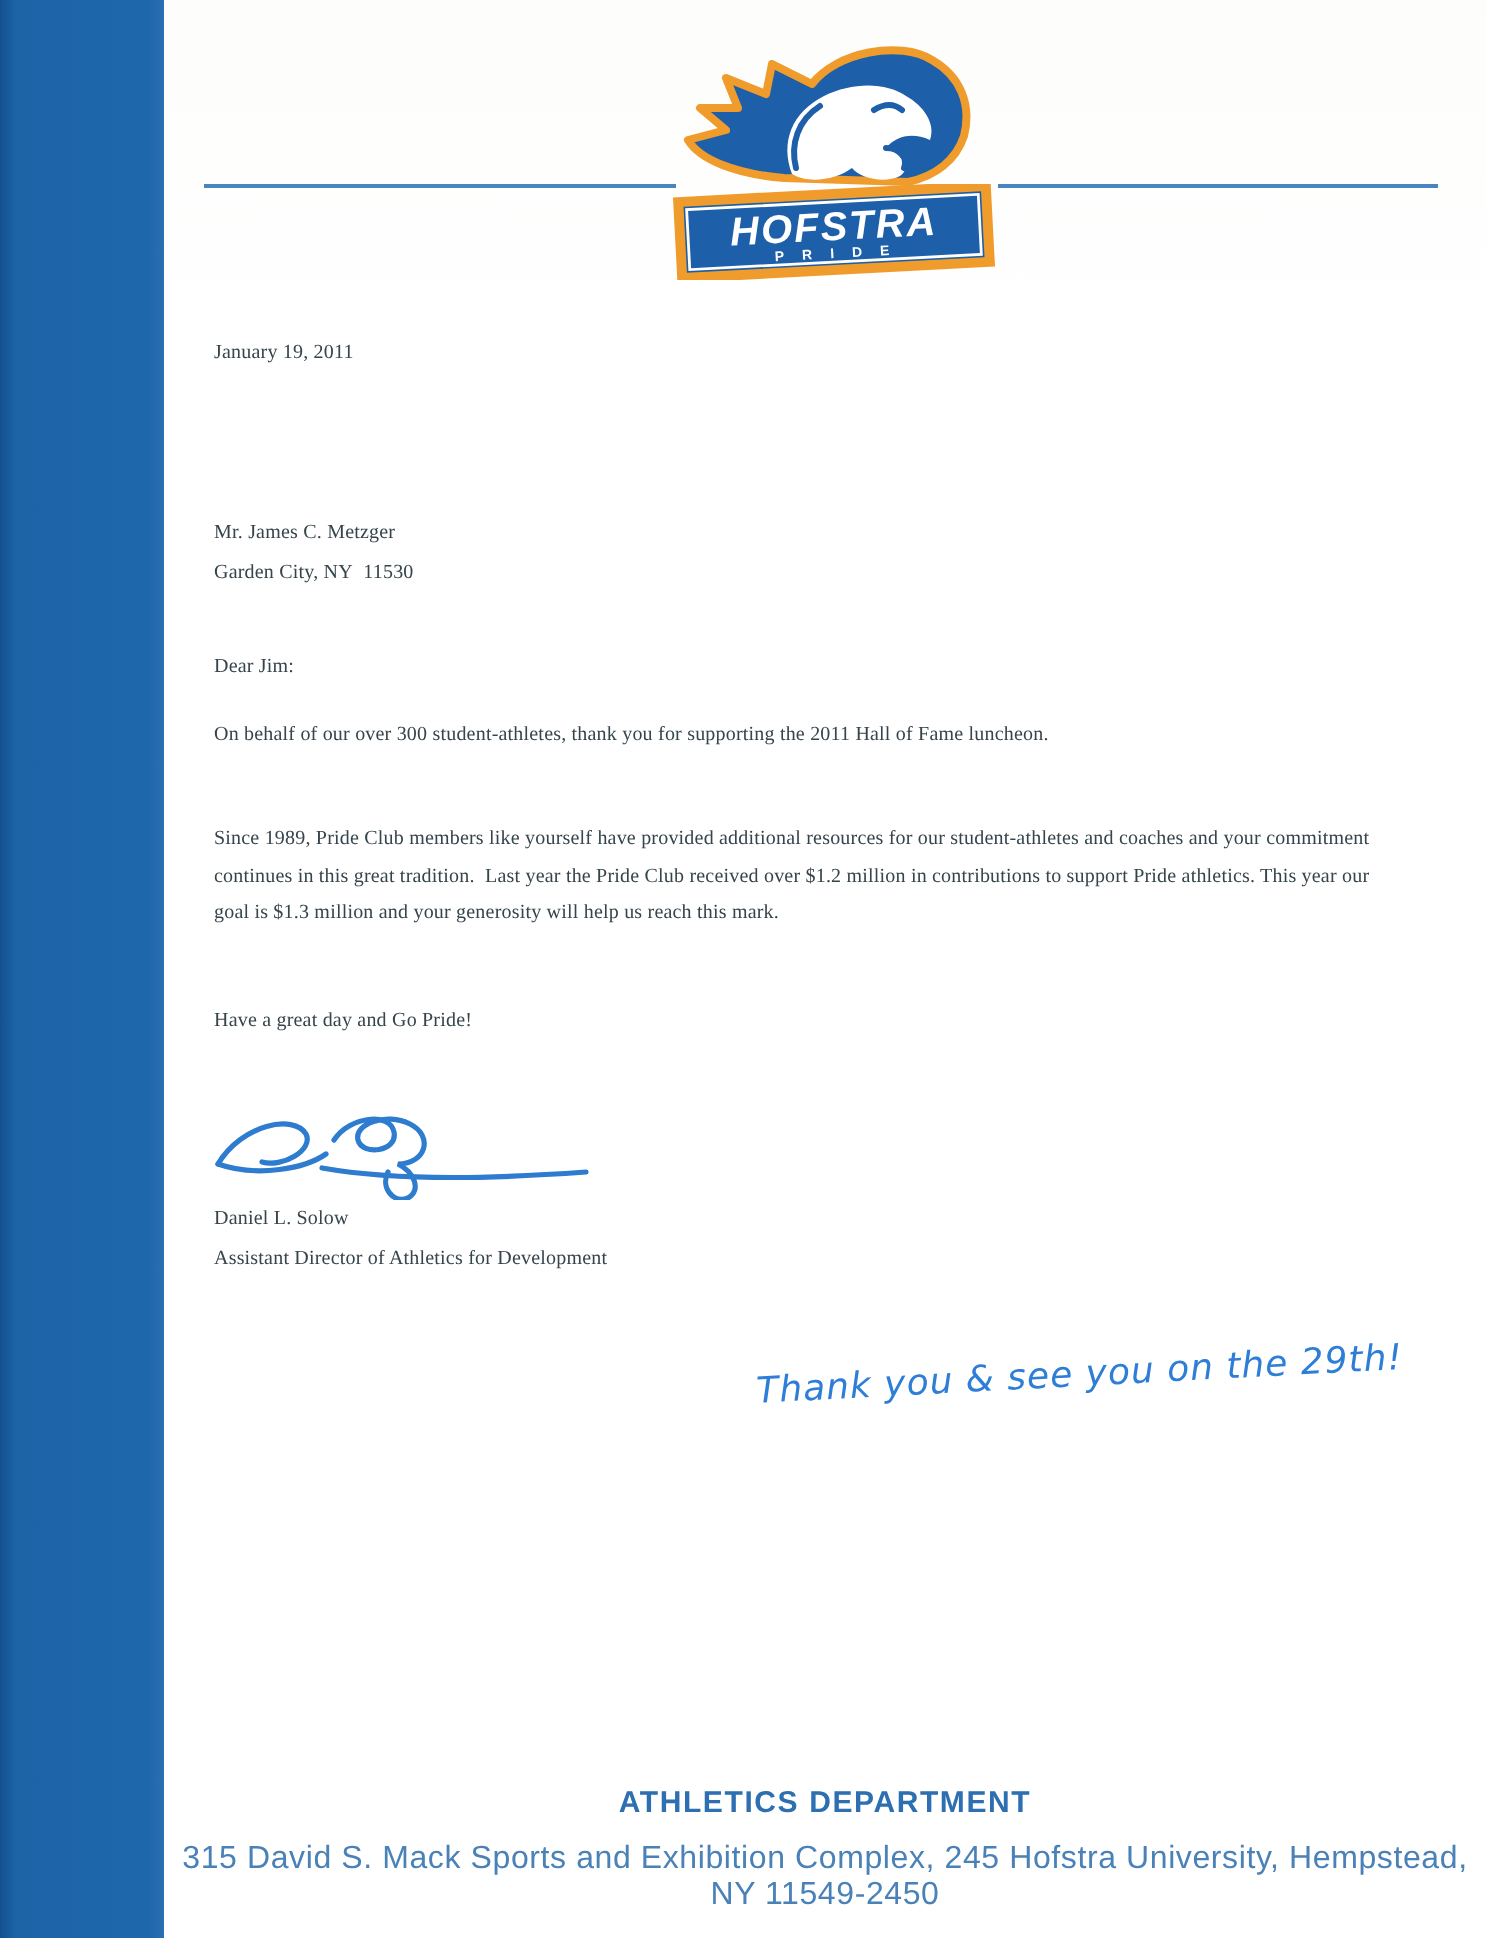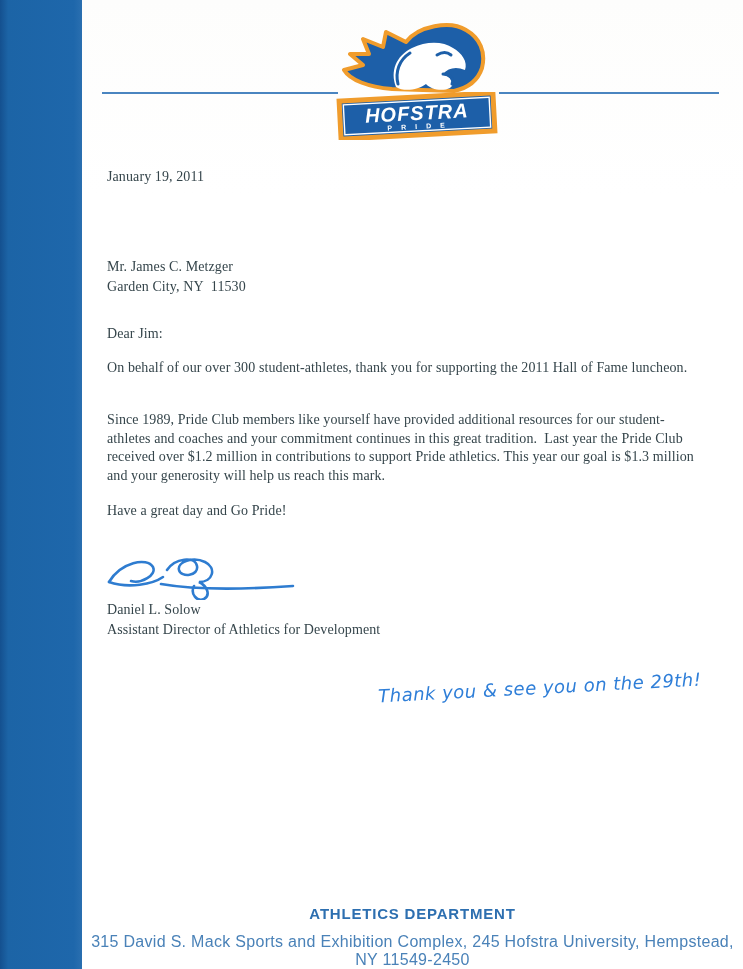--- a/index.html
+++ b/index.html
@@ -27,21 +27,21 @@
   .rule.right { left: 499px; width: 220px; }
 
   
   .logo-lion   { position: absolute; left: 338px; top: 22px; width: 152px; height: 76px; }
   .logo-banner { position: absolute; left: 336px; top: 92px; width: 162px; height: 48px; }
 
   
   .txt {
     position: absolute; left: 107px;
     color: #35454b;
-    font-size: 14px; line-height: 18.6px;
+    font-size: 10px; line-height: 18.6px;
     letter-spacing: 0.1px;
   }
   .date-line    { top: 168px; }
   .address      { top: 257px; line-height: 19.5px; }
   .salutation   { top: 325px; }
   .para-1       { top: 359px; width: 592px; }
   .para-2       { top: 411px; width: 592px; }
   .closing-1    { top: 497px; }
   .closing-2    { top: 502px; }
   .signer-block { top: 600px; line-height: 19.5px; }
@@ -53,21 +53,21 @@
     color: #2e7ed8;
     font-family: "DejaVu Sans", sans-serif;
     font-style: italic;
     font-size: 18px;
     transform: rotate(-3deg);
     letter-spacing: 0.5px;
     white-space: nowrap;
   }
 
   
-  .footer { position: absolute; left: 82px; width: 661px; text-align: center; font-family: "Liberation Sans", sans-serif; margin-top: 12px; }
+  .footer { position: absolute; left: 82px; width: 661px; text-align: center; font-family: "Liberation Sans", sans-serif; }
   .footer-dept {
     top: 893px; color: #2d6fb0; font-weight: bold;
     font-size: 15px; letter-spacing: 0.8px;
   }
   .footer-addr {
     top: 921px; color: #4a82b8; font-size: 16px; letter-spacing: 0.3px;
   }
 </style>
 </head>
 <body>

